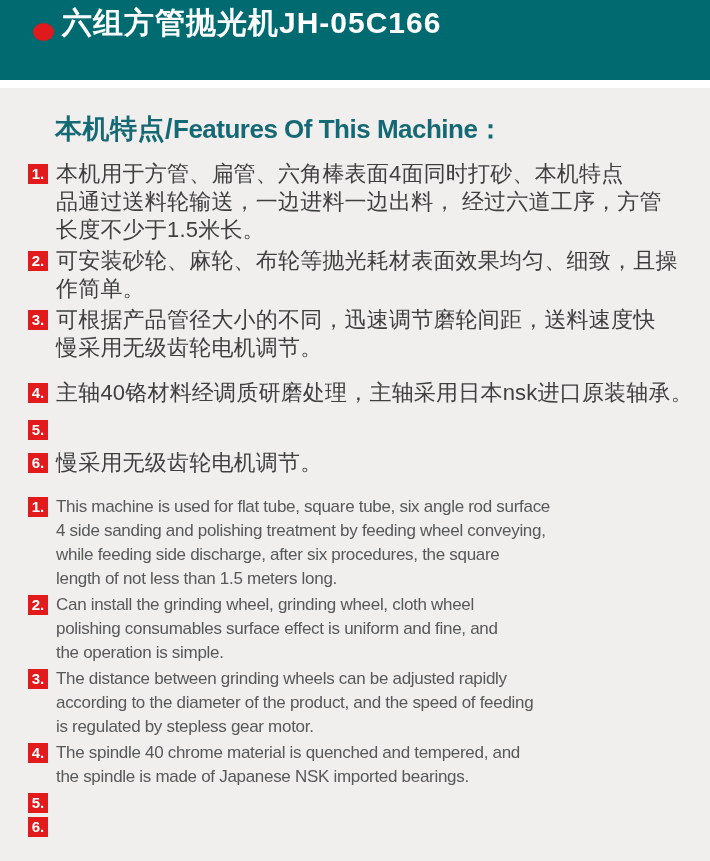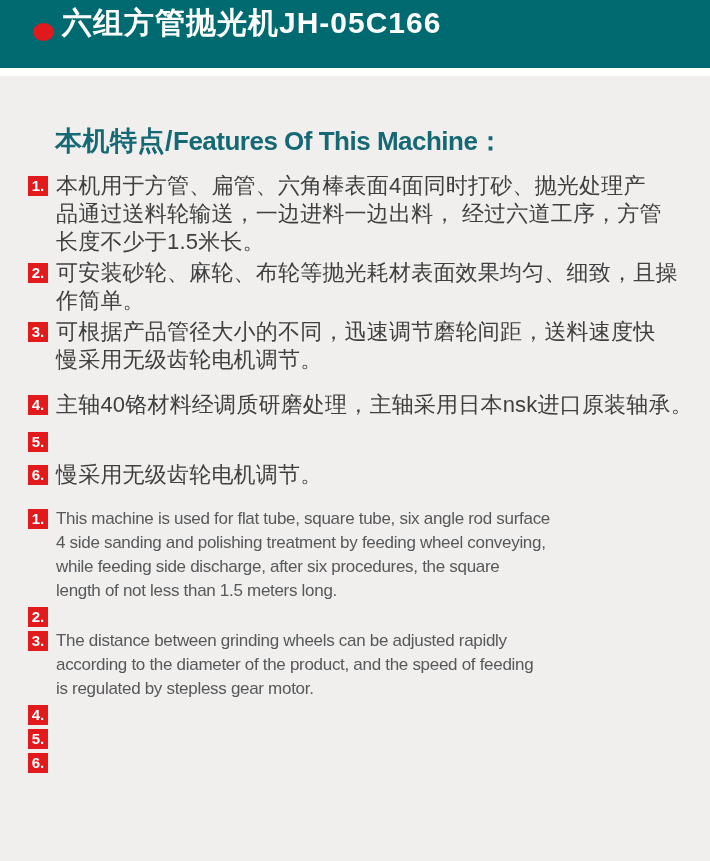--- a/index.html
+++ b/index.html
@@ -5,39 +5,39 @@
   * { margin:0; padding:0; box-sizing:border-box; }
   html,body { background:#ffffff; }
   .page {
     width:710px; height:861px; overflow:hidden;
     background:#f0efee;
     font-family:"Liberation Sans","DejaVu Sans",sans-serif;
     position:relative;
   }
   
   .header {
-    height:68px; background:#006a71; position:relative;
+    height:80px; background:#006a71; position:relative;
     padding:7px 0 0 62px;
   }
   .dot {
     position:absolute; left:33px; top:23px;
     width:21px; height:18px; border-radius:50%;
     background:#e0191c;
   }
   .title-cn {
     color:#ffffff; font-size:30px; font-weight:bold;
     line-height:32px; letter-spacing:1px; white-space:nowrap;
   }
   .title-en {
     color:#ffffff; font-size:20px; font-weight:bold;
     line-height:21px; letter-spacing:-0.4px; white-space:nowrap;
   }
   .white-strip { height:8px; background:#ffffff; }
   
-  .body { padding:24px 14px 0 28px;margin-top:24px; }
+  .body { padding:24px 14px 0 28px; }
   .features-heading {
     margin:0 0 10px 27px;
     color:#156974; line-height:34px; white-space:nowrap;
   }
   .features-heading .cn { font-size:27px; font-weight:bold; letter-spacing:0.5px; }
   .features-heading .en { font-size:26px; font-weight:bold; letter-spacing:-0.5px; }
   
   .item { display:flex; align-items:flex-start; }
   .badge {
     flex:0 0 20px; width:20px; height:20px; margin-right:8px;
@@ -75,21 +75,21 @@
 
   <div class="body">
 
     <div class="features-heading">
       <span class="cn">本机特点/</span><span class="en">Features Of This Machine：</span>
     </div>
 
     <div class="cn-list">
       <div class="item">
         <span class="badge">1.</span>
-        <span class="text">本机用于方管、扁管、六角棒表面4面同时打砂、抛光处理产
+        <span class="text">本机用于方管、扁管、六角棒表面4面同时打砂、本机特点
 品通过送料轮输送，一边进料一边出料， 经过六道工序，方管
 长度不少于1.5米长。</span>
       </div>
       <div class="item">
         <span class="badge">2.</span>
         <span class="text">可安装砂轮、麻轮、布轮等抛光耗材表面效果均匀、细致，且操
 作简单。</span>
       </div>
       <div class="item">
         <span class="badge">3.</span>
@@ -112,29 +112,34 @@
     <div class="en-list">
       <div class="item">
         <span class="badge">1.</span>
         <span class="text">This machine is used for flat tube, square tube, six angle rod surface
 4 side sanding and polishing treatment by feeding wheel conveying,
 while feeding side discharge, after six procedures, the square
 length of not less than 1.5 meters long.</span>
       </div>
       <div class="item">
         <span class="badge">2.</span>
+        <span class="text">Can install the grinding wheel, grinding wheel, cloth wheel
+polishing consumables surface effect is uniform and fine, and
+the operation is simple.</span>
       </div>
       <div class="item">
         <span class="badge">3.</span>
         <span class="text">The distance between grinding wheels can be adjusted rapidly
 according to the diameter of the product, and the speed of feeding
 is regulated by stepless gear motor.</span>
       </div>
       <div class="item">
         <span class="badge">4.</span>
+        <span class="text">The spindle 40 chrome material is quenched and tempered, and
+the spindle is made of Japanese NSK imported bearings.</span>
       </div>
       <div class="item">
         <span class="badge">5.</span>
       </div>
       <div class="item">
         <span class="badge">6.</span>
       </div>
     </div>
 
   </div>

